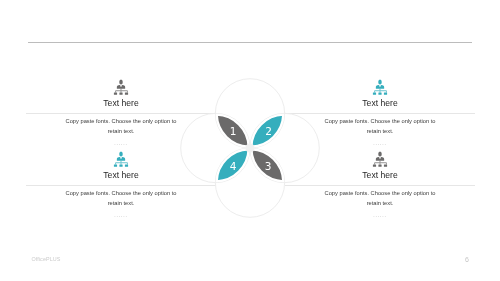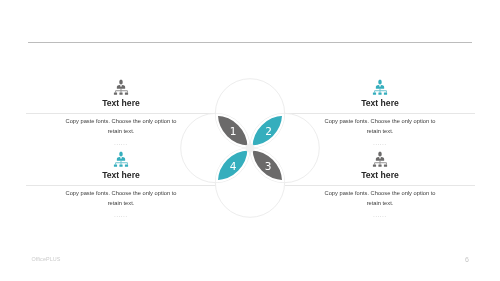--- a/index.html
+++ b/index.html
@@ -9,21 +9,21 @@
   .toprule{position:absolute;left:27.8px;top:41.6px;width:444.3px;height:1.4px;background:#bcbcbc;}
 
   .quad{position:absolute;width:190px;}
   .q-tl{left:26px;top:79.3px;}
   .q-tr{left:285px;top:79.3px;}
   .q-bl{left:26px;top:151.3px;}
   .q-br{left:285px;top:151.3px;}
 
   .ico{height:16px;position:relative;}
   .ico svg{position:absolute;left:50%;top:0;transform:translateX(-50%);display:block;}
-  .title{font-size:8.6px;font-weight:bold;color:#262626;text-align:center;
+  .title{font-size:8.6px;font-weight:normal;color:#262626;text-align:center;
          margin-top:2.6px;line-height:10px;}
   .hr{width:100%;height:1.3px;background:#e6e6e6;margin-top:4.7px;}
   .body{font-size:5.72px;color:#3d3d3d;text-align:center;line-height:10px;
         margin:2.5px auto 0;width:120px;}
   .dots{font-size:5px;color:#9a9a9a;text-align:center;line-height:8px;letter-spacing:0.9px;margin-top:2.6px;}
 
   .pnum{font-family:"DejaVu Sans",sans-serif;font-size:10.5px;}
   .diagram{position:absolute;left:174.85px;top:72.75px;width:150px;height:150px;}
   .footer-left{position:absolute;left:31.5px;top:256px;font-size:5.4px;color:#cbcbcb;letter-spacing:.08px;}
   .footer-right{position:absolute;left:465px;top:256.3px;font-size:7px;color:#c6c6c6;}

